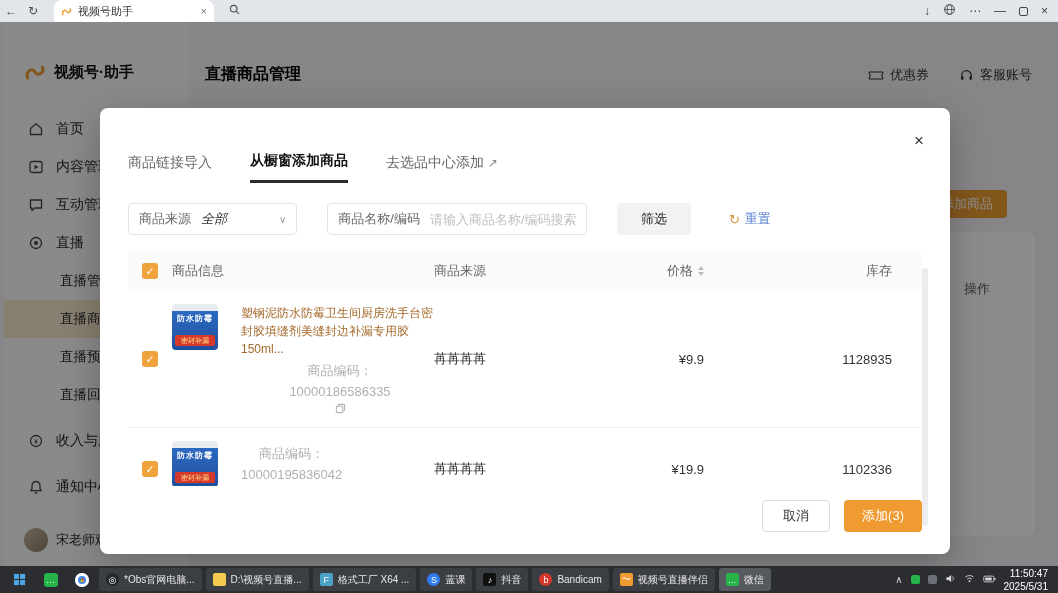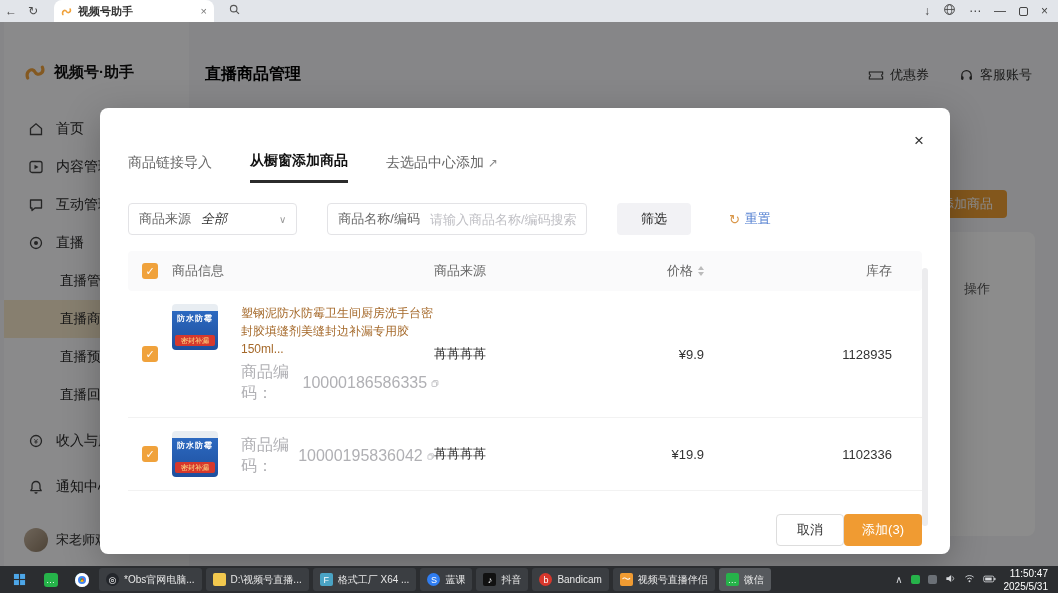--- a/index.html
+++ b/index.html
@@ -3,21 +3,21 @@
 <meta charset="utf-8">
 <style>
   * { margin:0; padding:0; box-sizing:border-box; }
   body { font-family:"Liberation Sans","DejaVu Sans",sans-serif; background:#ccc; }
   .screen { position:relative; width:1058px; height:593px; overflow:hidden; background:#f5f6f8; }
 
   
   .chrome { position:absolute; top:0; left:0; right:0; height:22px; background:#e2e5ea; display:flex; align-items:center; z-index:40; }
   .chrome-icon { width:22px; text-align:center; color:#4a4a4a; font-size:12px; line-height:22px; cursor:default; }
   .tab { height:22px; margin-left:10px; width:160px; background:#fff; border-radius:8px 8px 0 0; display:flex; align-items:center; padding:0 7px; gap:6px; font-size:11px; color:#333; }
-  .tab-title { flex:1; white-space:nowrap; overflow:hidden;font-weight:bold; }
+  .tab-title { flex:1; white-space:nowrap; overflow:hidden; }
   .tab-close { color:#777; font-size:11px; }
   .chrome-search { margin-left:14px; color:#555; }
   .chrome-right { margin-left:auto; display:flex; align-items:center; gap:13px; padding-right:10px; color:#444; font-size:12px; }
   .maxbox { width:9px; height:9px; border:1.2px solid #444; border-radius:2px; display:inline-block; }
 
   
   .page { position:absolute; top:22px; left:0; right:0; bottom:27px; background:#f4f5f7; overflow:hidden; }
 
   .sidebar { position:absolute; left:4px; top:0; bottom:0; width:185px; background:#fbfbfd; }
   .logo { display:flex; align-items:center; gap:8px; padding:40px 0 0 20px; font-size:15px; font-weight:bold; color:#111; }
@@ -75,26 +75,26 @@
   .sort .up { border-bottom:4px solid #bbb; margin-bottom:2px; }
   .sort .dn { border-top:4px solid #bbb; }
 
   .prod { display:flex; gap:23px; }
   .thumb { width:46px; height:46px; border-radius:4px; flex-shrink:0; position:relative; overflow:hidden; }
   .thumb-blue { background:linear-gradient(180deg,#e8edf2 0%,#e8edf2 16%,#2c69c0 16%,#1e4f9e 100%); }
   .tb-badge-top { position:absolute; top:9px; left:0; right:0; text-align:center; color:#fff; font-size:8px; font-weight:bold; letter-spacing:1px; }
   .tb-badge-bottom { position:absolute; bottom:4px; left:3px; right:3px; background:#d6382c; color:#ffe289; font-size:7px; text-align:center; border-radius:2px; line-height:1.6; }
   .pinfo { display:flex; flex-direction:column; justify-content:center; }
   .ptitle { width:198px; font-size:12px; line-height:1.5; color:#a5692a; cursor:pointer; }
-  .pcode { margin-top:4px; font-size:16px; color:#b0b0b4; display:flex; align-items:center; gap:4px; }
+  .pcode { margin-top:4px; font-size:13px; color:#b0b0b4; display:flex; align-items:center; gap:4px;flex-direction:column; }
   .pcode svg { color:#b0b0b4; cursor:pointer; }
 
   .vscroll { position:absolute; right:22px; top:160px; width:6px; height:258px; background:#ececee; border-radius:3px; z-index:25; }
 
-  .modal-footer { display:flex; justify-content:flex-end; align-items:center; padding:14px 0 8px; }
+  .modal-footer { display:flex; justify-content:flex-end; align-items:center; gap:14px; padding:14px 0 22px; }
   .btn-cancel { border:1px solid #ddd; border-radius:4px; height:32px; padding:0 20px; font-size:13px; color:#333; background:#fff; cursor:pointer; }
   .btn-confirm { background:#f09b32; border:none; border-radius:4px; height:32px; padding:0 18px; font-size:13px; color:#fff; cursor:pointer; }
 
   
   .taskbar { position:absolute; left:0; right:0; bottom:0; height:27px; background:#2b2d30; display:flex; align-items:center; padding:0 6px; gap:4px; z-index:50; }
   .tb-ico { width:27px; height:23px; display:flex; align-items:center; justify-content:center; border-radius:3px; cursor:pointer; }
   .sq { width:14px; height:14px; border-radius:3px; flex-shrink:0; display:flex; align-items:center; justify-content:center; font-size:9px; color:#fff; }
   .tb-app { display:flex; align-items:center; gap:5px; height:23px; padding:0 7px; background:#3b3e42; border-radius:3px; min-width:0; cursor:pointer; }
   .tb-app.active { background:#56595d; }
   .tb-app .app-ico { width:13px; height:13px; border-radius:2px; flex-shrink:0; display:flex; align-items:center; justify-content:center; font-size:9px; color:#fff; }

